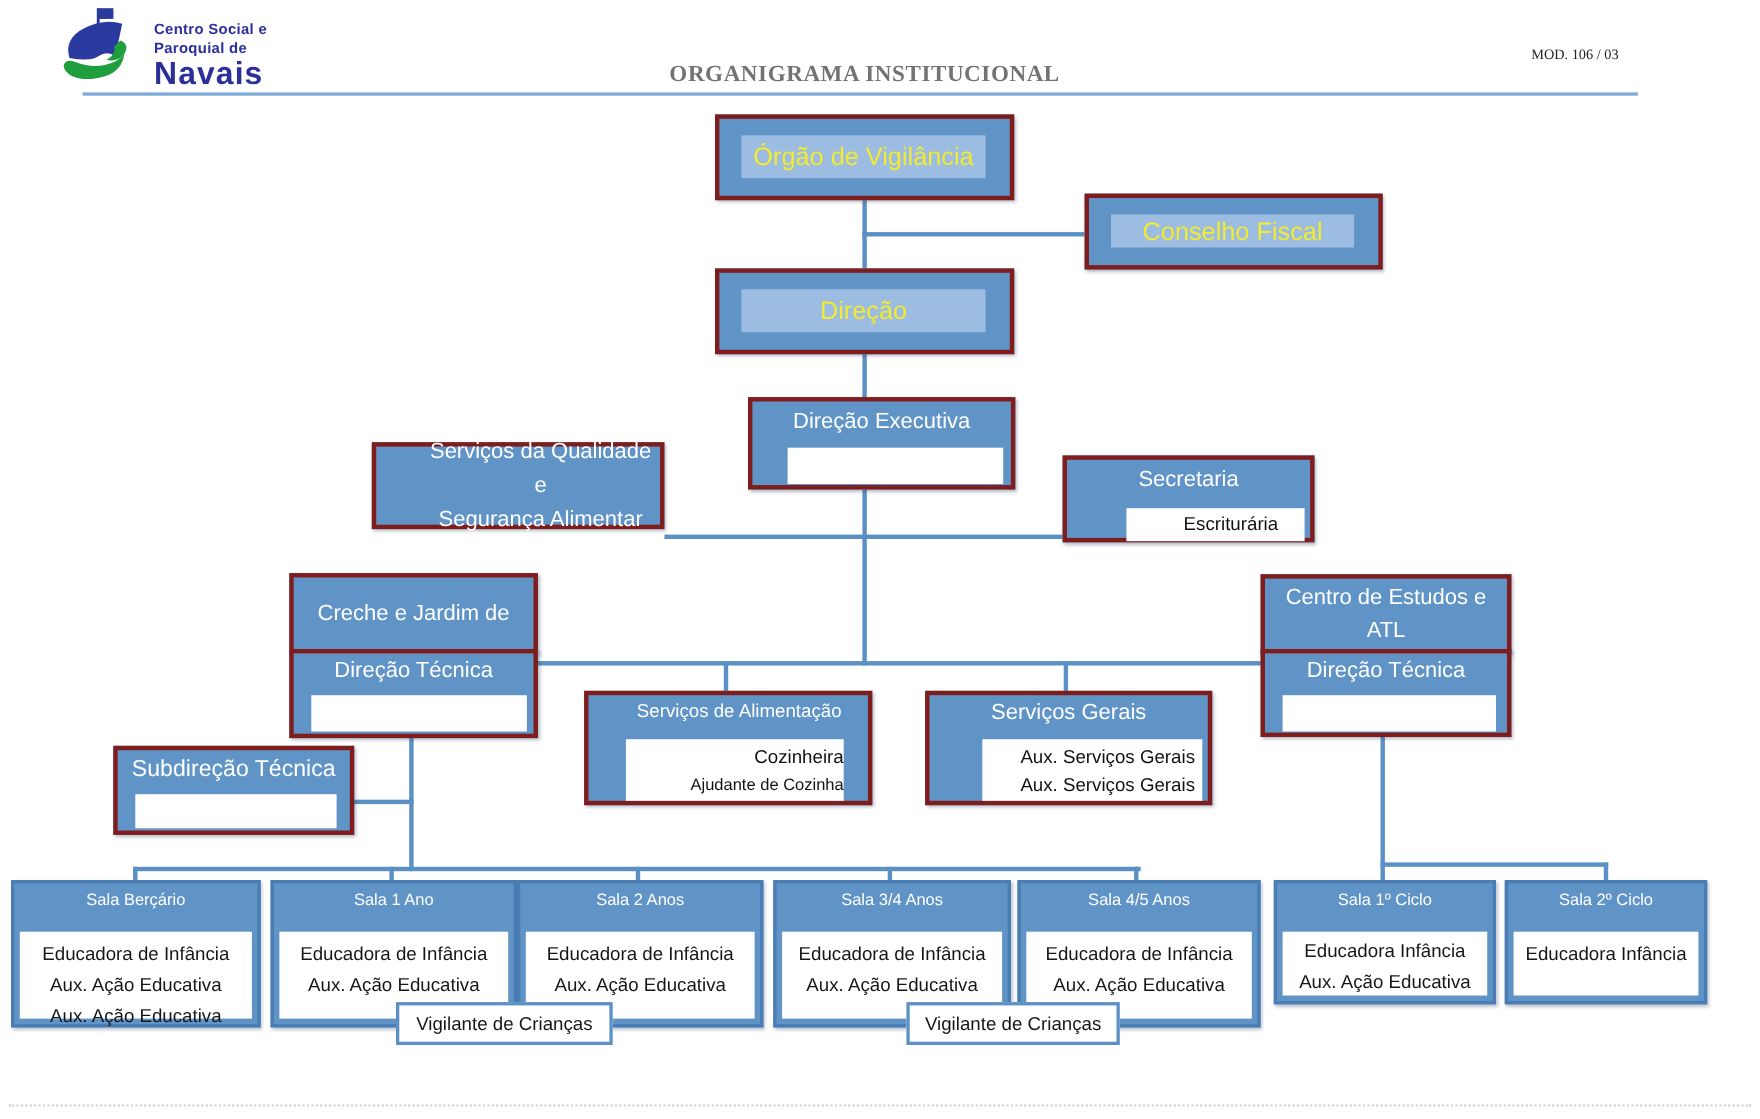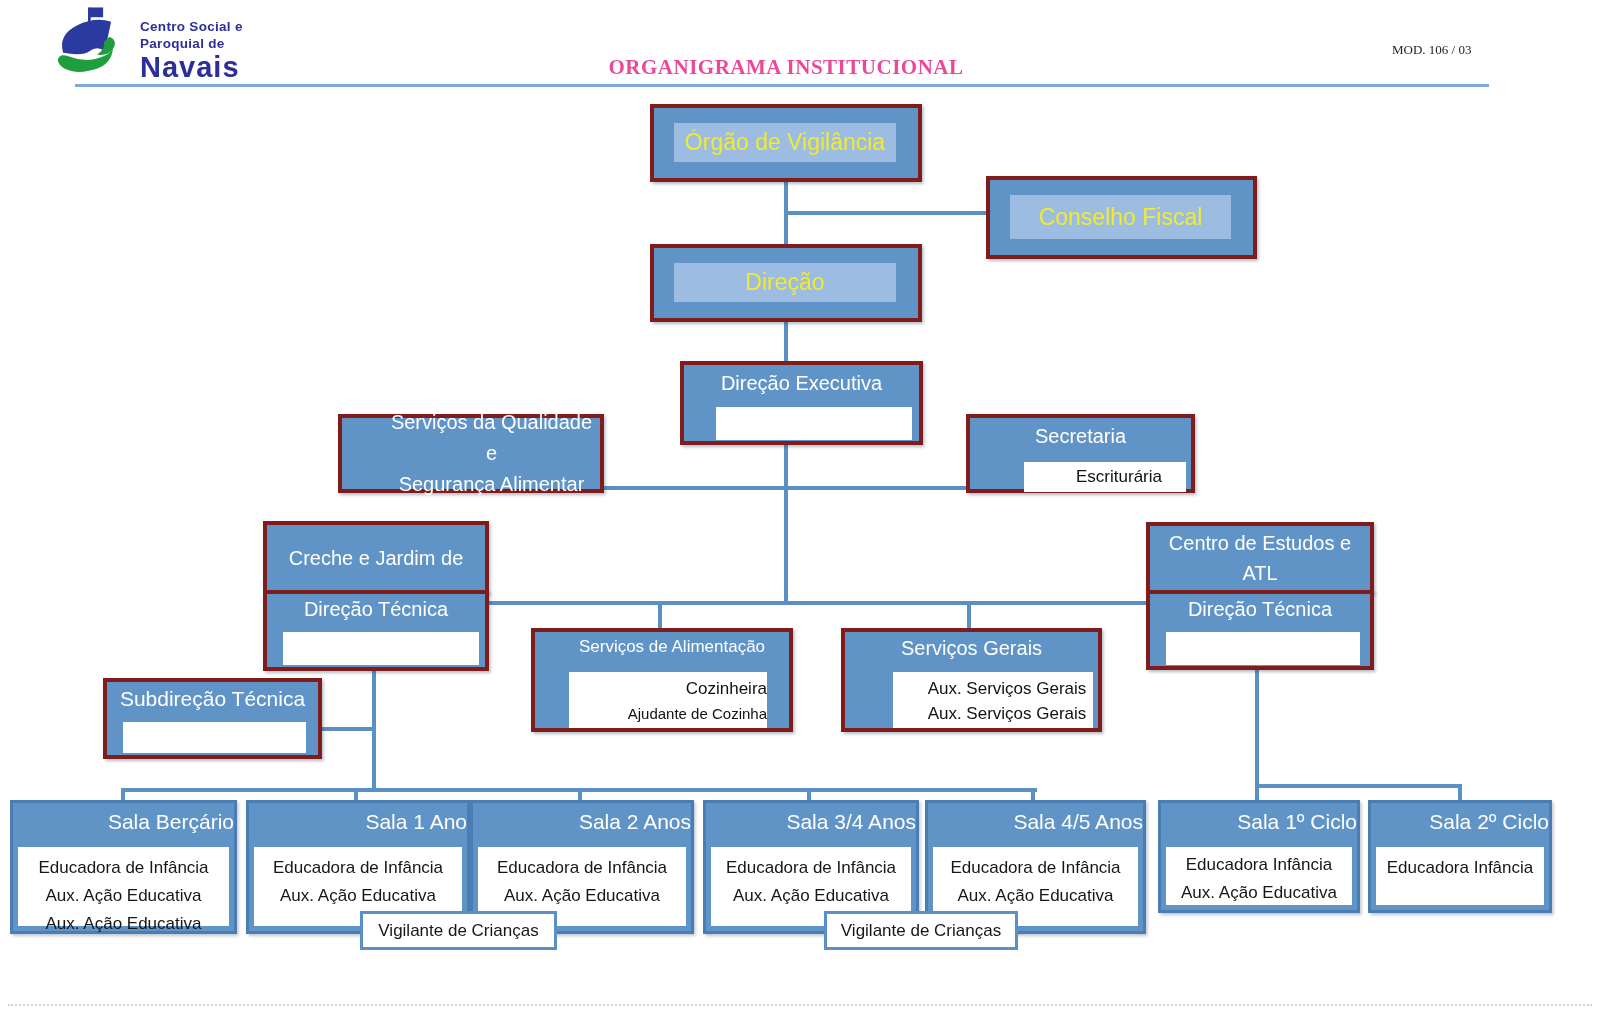--- a/index.html
+++ b/index.html
@@ -7,21 +7,21 @@
           font-family:"Liberation Sans",sans-serif;overflow:hidden;}
 
   
   .logo{position:absolute;left:56px;top:6px;display:flex;}
   .logo-text{margin-left:4px;color:#2b2f9a;font-weight:bold;line-height:1;}
   .logo-l1,.logo-l2{font-size:13.5px;letter-spacing:.3px;margin-top:3px;}
   .logo-l1{margin-top:14px;}
   .logo-l3{font-size:29px;letter-spacing:1px;margin-top:3px;}
   .doc-title{position:absolute;left:436px;top:55px;width:700px;text-align:center;
              font-family:"Liberation Serif",serif;font-weight:bold;font-size:21px;
-             letter-spacing:.5px;color:#ec4899;}
+             letter-spacing:.5px;color:#737373;}
   .mod-ref{position:absolute;left:1392px;top:42px;font-family:"Liberation Serif",serif;
            font-size:13px;color:#222;}
   .head-rule{position:absolute;left:75px;top:84px;width:1414px;height:3px;background:#7fabd8;}
 
   
   .line{position:absolute;background:#5b90c4;z-index:1;}
 
   
   .node{position:absolute;background:#6094c7;border:4px solid #7f1d1d;box-sizing:border-box;
         z-index:2;box-shadow:1.5px 2px 3px rgba(40,60,90,.35);}
@@ -30,21 +30,21 @@
         color:#f2eb2e;font-size:23px;white-space:nowrap;}
   .wtitle{color:#fff;text-align:center;font-size:20px;margin-top:7px;white-space:nowrap;}
   .two-line{display:flex;flex-direction:column;justify-content:center;height:100%;
         color:#fff;text-align:center;font-size:20px;line-height:31px;}
   .white-panel{position:absolute;background:#fff;box-sizing:border-box;color:#111;
         text-align:center;padding-left:28px;}
 
   
   .sala{position:absolute;background:#6094c7;border:3px solid #4a7db3;box-sizing:border-box;
         z-index:2;box-shadow:1.5px 2px 3px rgba(40,60,90,.3);}
-  .sala .wtitle{font-size:21px;margin-top:7px;text-align:right;}
+  .sala .wtitle{font-size:15px;margin-top:7px;}
   .sala-body{position:absolute;left:5px;right:5px;top:44px;bottom:5px;background:#fff;
         color:#161616;text-align:center;font-size:17px;padding-top:7px;box-sizing:border-box;}
   .sala-body div{line-height:28px;white-space:nowrap;}
 
   .vigilante{position:absolute;background:#fff;border:3px solid #5b90c4;box-sizing:border-box;
         z-index:6;display:flex;align-items:center;justify-content:center;
         font-size:17px;color:#161616;white-space:nowrap;}
 
   .page-edge{position:absolute;left:8px;right:8px;top:1004px;border-top:2px dotted #c9c9c9;opacity:.8;}
 </style>
@@ -87,33 +87,33 @@
   <div class="line" style="left:578px;top:788px;width:4px;height:16px;"></div>
   <div class="line" style="left:807px;top:788px;width:4px;height:16px;"></div>
   <div class="line" style="left:1031px;top:788px;width:4px;height:16px;"></div>
   <div class="line" style="left:1255px;top:670px;width:4px;height:132px;"></div>
   <div class="line" style="left:1255px;top:784px;width:207px;height:4px;"></div>
   <div class="line" style="left:1458px;top:784px;width:4px;height:20px;"></div>
 
   <div class="node" style="left:650px;top:104px;width:272px;height:78px;">
     <div class="yellow-panel">Órgão de Vigilância</div>
   </div>
-  <div class="node" style="left:986px;top:176px;width:271px;height:83px;text-decoration:underline;">
+  <div class="node" style="left:986px;top:176px;width:271px;height:69px;text-decoration:underline;">
     <div class="yellow-panel">Conselho Fiscal</div>
   </div>
   <div class="node" style="left:650px;top:244px;width:272px;height:78px;">
     <div class="yellow-panel">Direção</div>
   </div>
 
   <div class="node" style="left:680px;top:361px;width:243px;height:84px;">
     <div class="wtitle">Direção Executiva</div>
     <div class="white-panel" style="left:32px;top:42px;width:196px;height:33px;"></div>
   </div>
 
-  <div class="node" style="left:338px;top:414px;width:266px;height:79px;padding-left:41px;">
+  <div class="node" style="left:338px;top:402px;width:266px;height:79px;padding-left:41px;">
     <div class="two-line">
       <div>Serviços da Qualidade e</div>
       <div>Segurança Alimentar</div>
     </div>
   </div>
   <div class="node" style="left:966px;top:414px;width:229px;height:79px;">
     <div class="wtitle">Secretaria</div>
     <div class="white-panel" style="right:5px;top:44px;width:162px;height:30px;font-size:17px;line-height:30px;">
       <span>Escriturária</span>
     </div>

